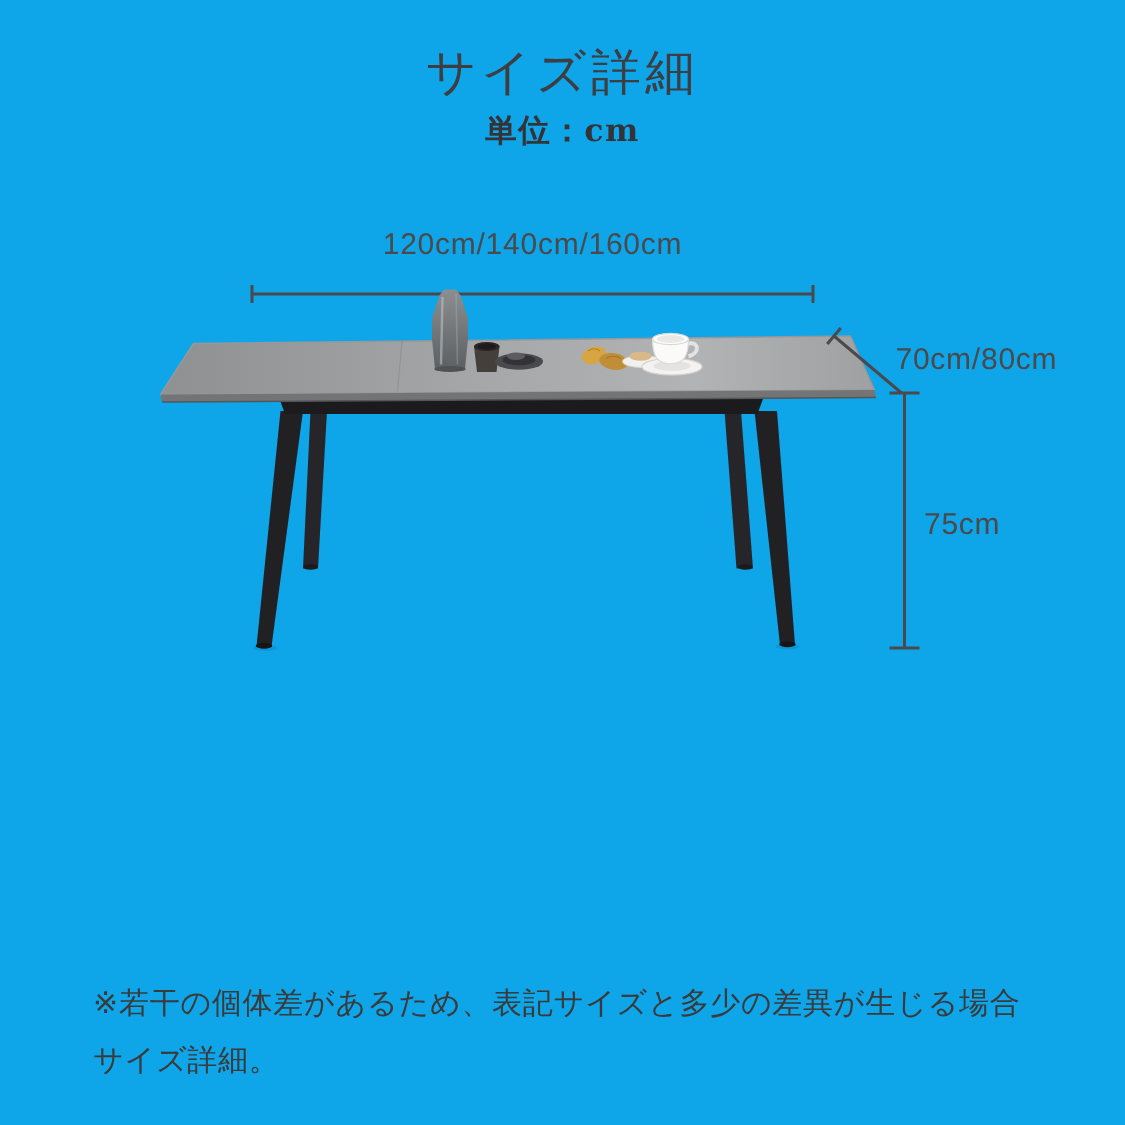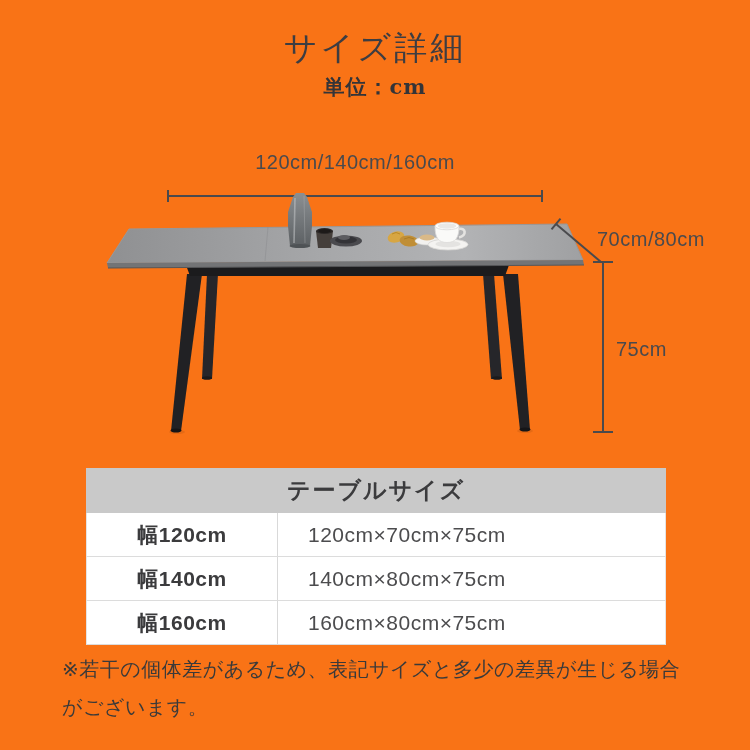--- a/index.html
+++ b/index.html
@@ -1,21 +1,21 @@
 <!DOCTYPE html>
 <html><head>
 <meta charset="utf-8">
 <style>
   html,body{margin:0;padding:0;background:#ffffff;}
   body{
     width:750px;height:750px;
     font-family:"Liberation Sans","DejaVu Sans",sans-serif;
     -webkit-font-smoothing:antialiased;
   }
-  .page{position:relative;width:750px;height:750px;background:#f97316;overflow:hidden;}
+  .page{position:relative;width:750px;height:750px;background:#0ea5e9;overflow:hidden;}
 
   
   .page-title{
     position:absolute;top:26px;left:0;right:0;margin:0;
     text-align:center;
     font-family:"DejaVu Serif","Liberation Serif",serif;
     font-size:33px;font-weight:500;color:#3d3d42;letter-spacing:3px;
   }
   .unit-label{
     position:absolute;top:73px;left:0;right:0;
@@ -165,34 +165,19 @@
     </g>
 
     <g>
       <line x1="603" y1="262" x2="603" y2="432" stroke="#4a4a4d" stroke-width="2"></line>
       <line x1="593" y1="262" x2="613" y2="262" stroke="#4a4a4d" stroke-width="2"></line>
       <line x1="593" y1="432" x2="613" y2="432" stroke="#4a4a4d" stroke-width="2"></line>
       <text class="dim-text" x="616" y="356" text-anchor="start">75cm</text>
     </g>
   </svg>
 
-  <section class="spec-table">
-    <div class="spec-header">テーブルサイズ</div>
-    <div class="spec-row">
-      <div class="cell-label">幅120cm</div>
-      <div class="cell-value">120cm×70cm×75cm</div>
-    </div>
-    <div class="spec-row">
-      <div class="cell-label">幅140cm</div>
-      <div class="cell-value">140cm×80cm×75cm</div>
-    </div>
-    <div class="spec-row">
-      <div class="cell-label">幅160cm</div>
-      <div class="cell-value">160cm×80cm×75cm</div>
-    </div>
-  </section>
 
   <p class="note">
     <span>※若干の個体差があるため、表記サイズと多少の差異が生じる場合</span>
-    <span>がございます。</span>
+    <span>サイズ詳細。</span>
   </p>
 
 </div>
 
 </body></html>

